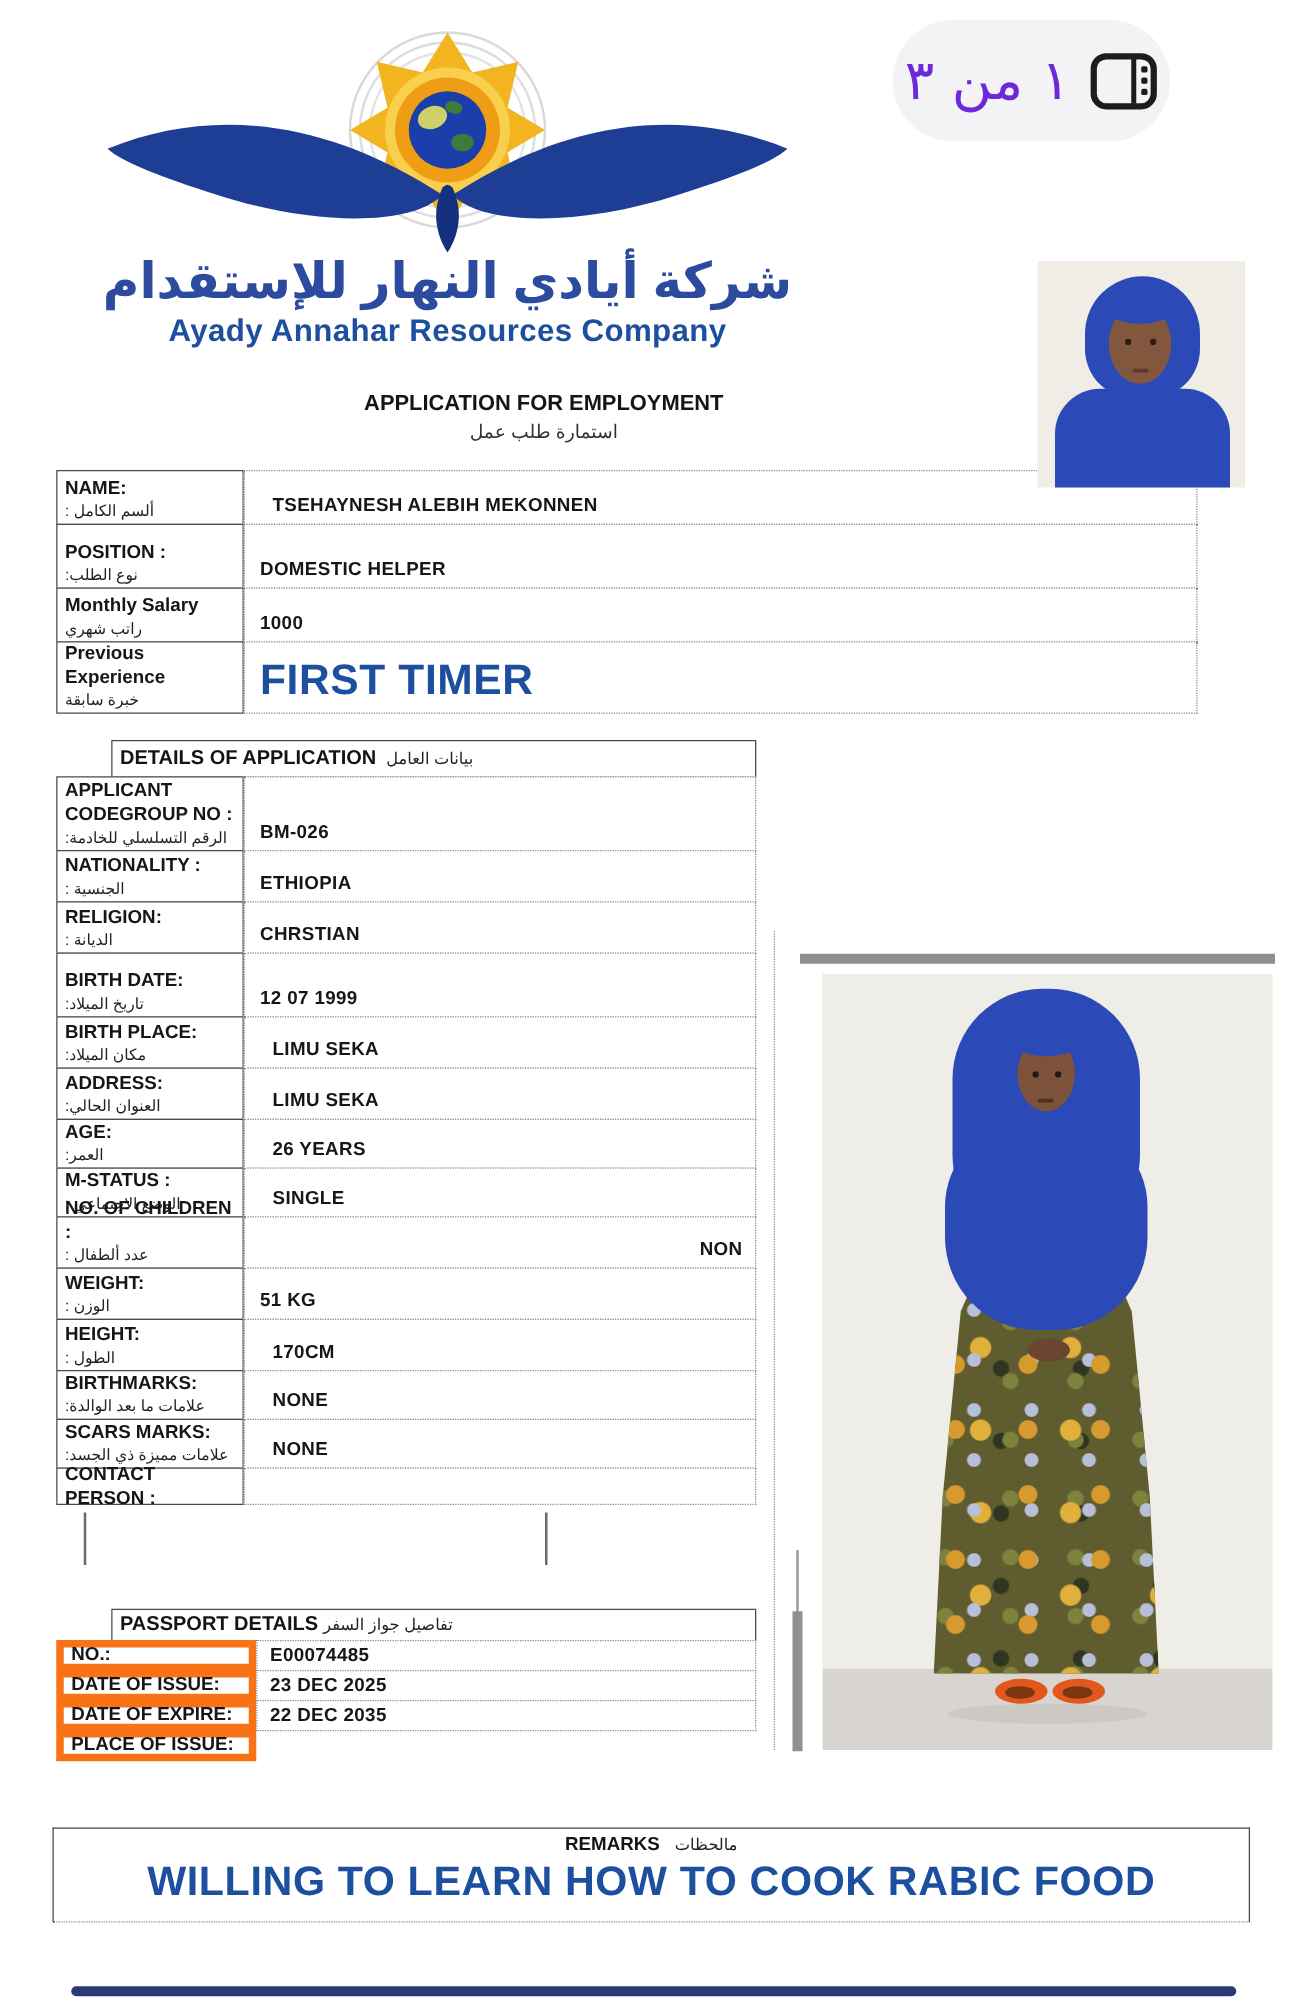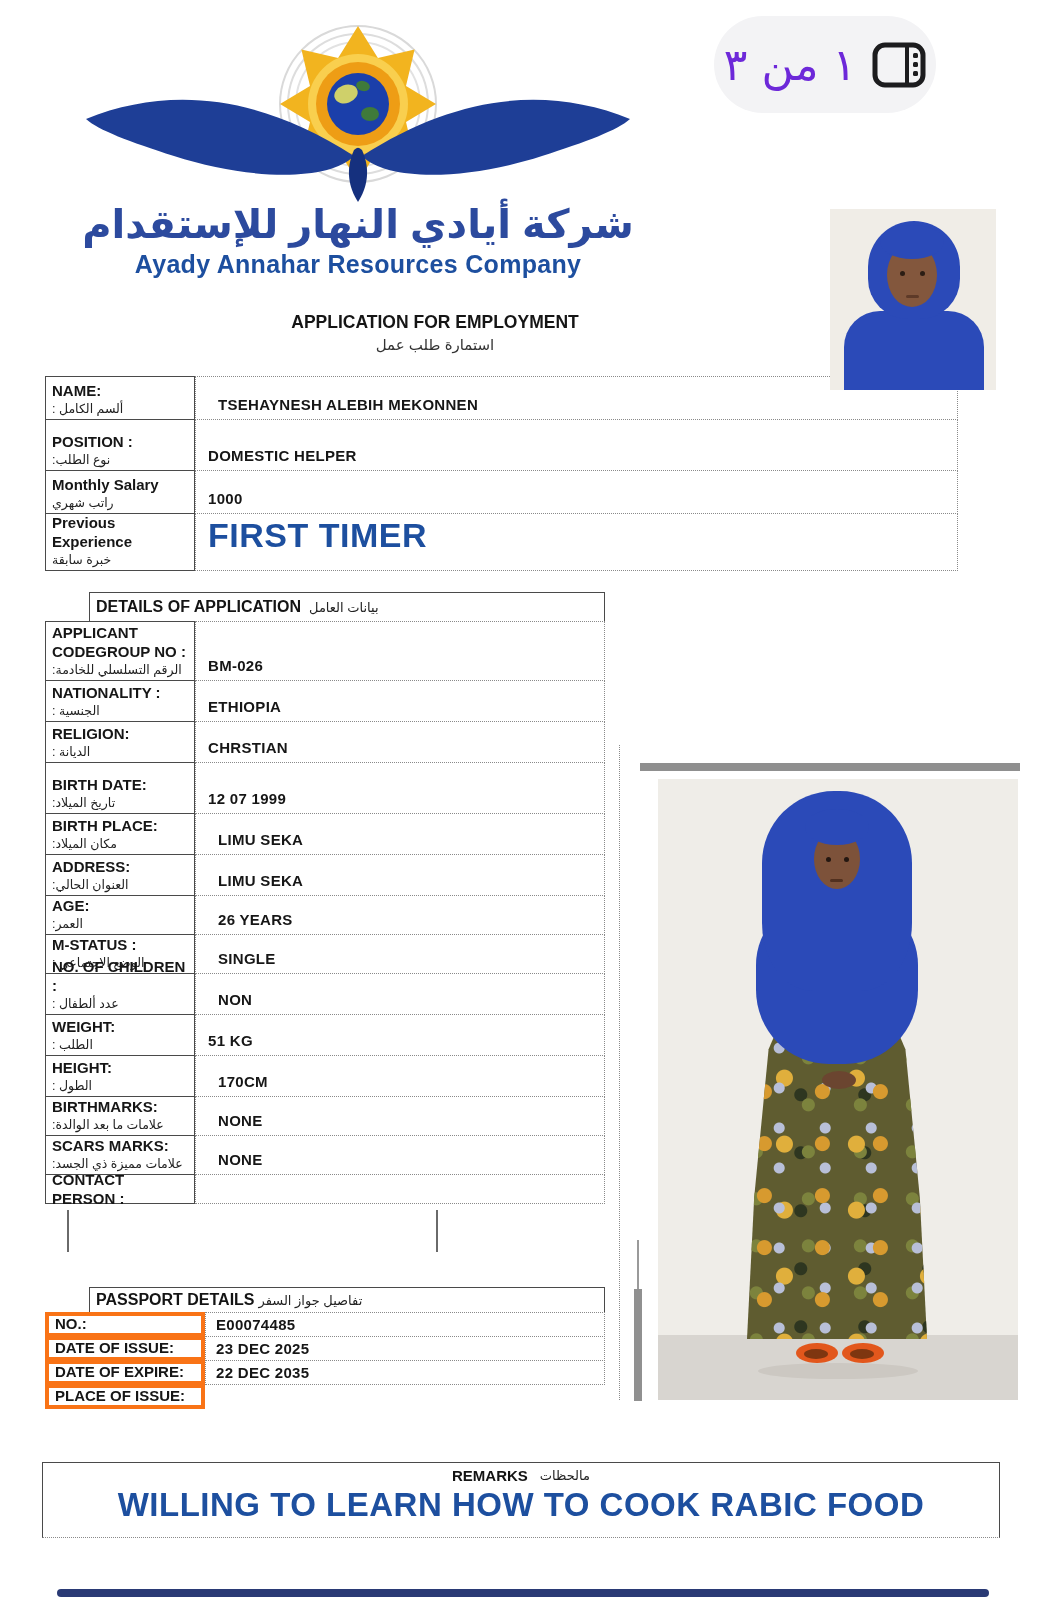--- a/index.html
+++ b/index.html
@@ -31,21 +31,21 @@
          padding:2px 10px 6px 12px;display:flex;align-items:flex-end;}
   .len{font-size:15px;font-weight:bold;line-height:1.25;color:#161616;}
   .lar{font-size:12.5px;color:#222;direction:rtl;text-align:left;line-height:1.3;}
   .val{font-size:15px;font-weight:bold;color:#161616;letter-spacing:.3px;}
   .val-big{font-size:34px;font-weight:bold;color:#1d4f9f;letter-spacing:.5px;}
   .hdr{box-sizing:border-box;border:1px solid #4a4a4a;background:#fff;display:flex;align-items:center;
        gap:8px;padding:3px 6px;margin-left:44px;}
   .hdr .hen{font-size:16px;font-weight:bold;color:#141414;}
   .hdr .har{font-size:13px;color:#222;direction:rtl;}
 
-  .p-lcell{width:160px;box-sizing:border-box;border:4px solid #f97316;background:#fff;
+  .p-lcell{width:160px;box-sizing:border-box;border:6px solid #f97316;background:#fff;
            padding:2px 6px;display:flex;align-items:center;}
   .p-vcell{flex:1;box-sizing:border-box;border:1px dotted #8a8a8a;background:#fff;
            padding:2px 10px;display:flex;align-items:center;}
 
   
   .portrait{left:830px;top:209px;width:166px;height:181px;background:#f0ede7;overflow:hidden;z-index:5;}
   .fbody{left:658px;top:779px;width:360px;height:621px;background:#efede8;overflow:hidden;z-index:4;}
   .ell{position:absolute;border-radius:50%;}
   .blue{background:#2b4ab8;}
   .dress{position:absolute;left:89px;top:245px;width:180px;height:315px;background-color:#5f5c30;
@@ -157,21 +157,21 @@
       </div>
       <div class="vcell">
           <span class="val">1000</span>
         </div>
     </div>
     <div class="row" style="height:58px;">
       <div class="lcell">
         <div class="len">Previous Experience</div>
         <div class="lar">خبرة سابقة</div>
       </div>
-      <div class="vcell" style="align-items:flex-start;">
+      <div class="vcell" style="align-items:flex-end;">
           <span class="val-big">FIRST TIMER</span>
         </div>
     </div>
   </div>
 
   <div class="abs tbl" style="left:45px;top:592px;width:560px;">
     <div class="hdr" style="height:30px;">
       <span class="hen">DETAILS OF APPLICATION</span>
       <span class="har">بيانات العامل</span>
     </div>
@@ -245,28 +245,28 @@
       </div>
       <div class="vcell" style="padding-left:22px;">
           <span class="val">SINGLE</span>
         </div>
     </div>
     <div class="row" style="height:42px;">
       <div class="lcell">
         <div class="len">NO. OF CHILDREN :</div>
         <div class="lar">عدد ألطفال :</div>
       </div>
-      <div class="vcell" style="padding-left:22px;">
+      <div class="vcell" style="padding-left:22px;justify-content:flex-end;">
           <span class="val">NON</span>
         </div>
     </div>
     <div class="row" style="height:42px;">
       <div class="lcell">
         <div class="len">WEIGHT:</div>
-        <div class="lar">الطلب :</div>
+        <div class="lar">الوزن :</div>
       </div>
       <div class="vcell">
           <span class="val">51 KG</span>
         </div>
     </div>
     <div class="row" style="height:42px;">
       <div class="lcell">
         <div class="len">HEIGHT:</div>
         <div class="lar">الطول :</div>
       </div>

